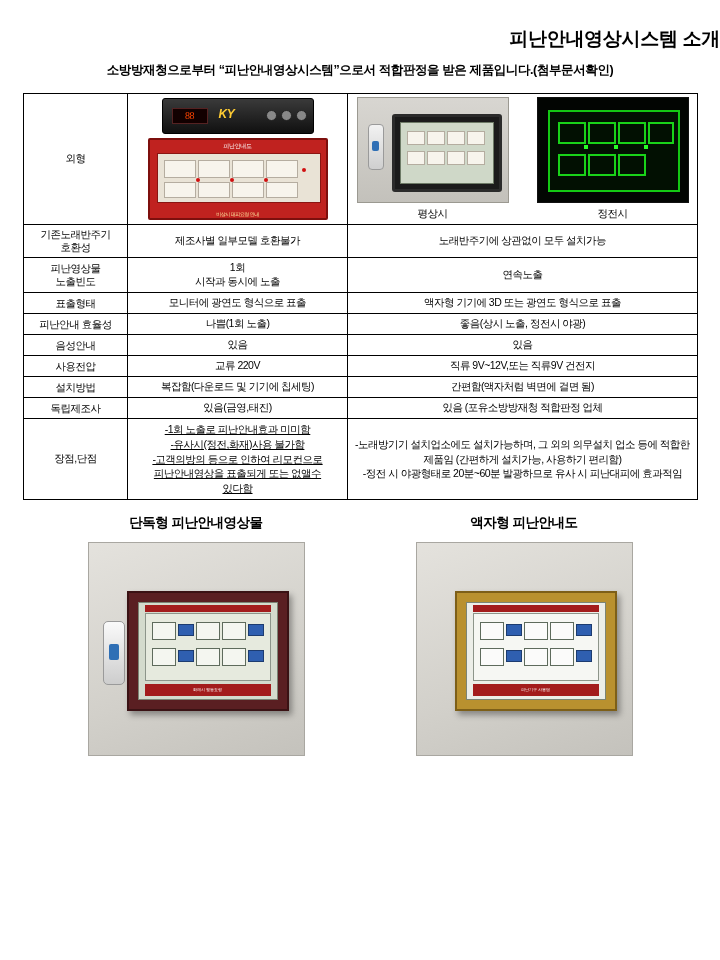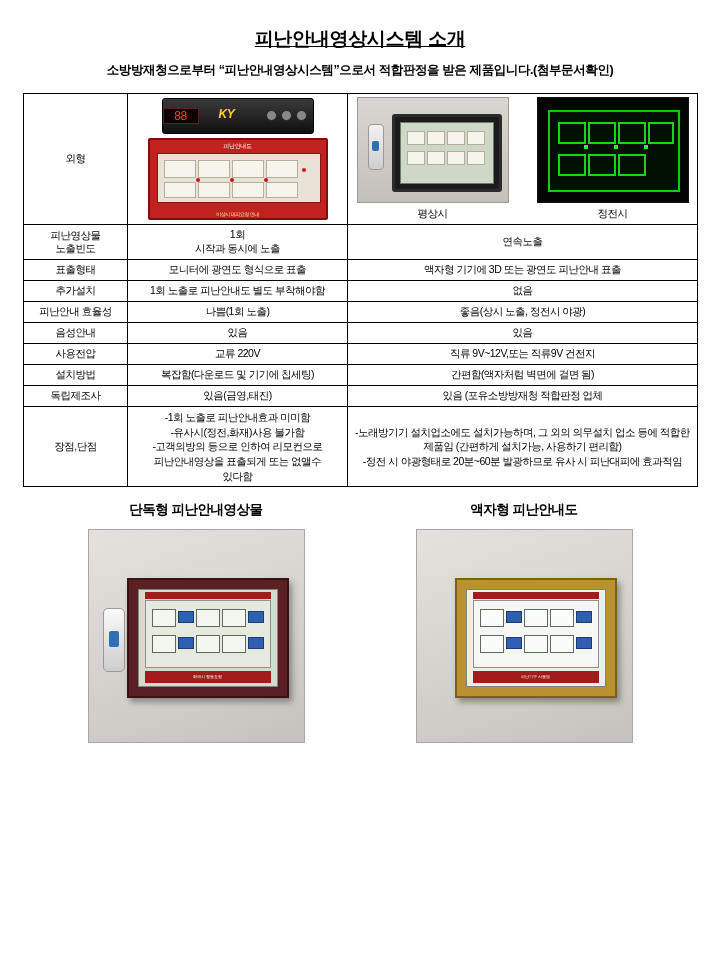--- a/index.html
+++ b/index.html
@@ -17,24 +17,23 @@
   }
   .page {
     width: 720px;
     height: 960px;
     position: relative;
     box-sizing: border-box;
     padding: 0;
   }
   
   .doc-title {
-    text-align: center;
+    text-align: right;
     font-size: 19px;
     font-weight: bold;
-    text-decoration: underline;
     margin: 26px 0 0 0;
     letter-spacing: -0.3px;
   }
   .doc-subtitle {
     text-align: center;
     font-size: 12.5px;
     font-weight: bold;
     margin: 10px 0 0 0;
     letter-spacing: -0.4px;
   }
@@ -93,29 +92,29 @@
     width: 150px;
     height: 34px;
     margin: 0 auto 4px auto;
     background: linear-gradient(#3a3a3a, #101010);
     border: 1px solid #000;
     border-radius: 3px;
     position: relative;
   }
   .karaoke-led {
     position: absolute;
-    left: 0; top: 9px;
+    left: 9px; top: 9px;
     width: 34px; height: 14px;
     background: #120000;
     border: 1px solid #552222;
     color: #ff4400;
-    font-size: 12px;
+    font-size: 10px;
     line-height: 14px;
     text-align: center;
-    font-family: Liberation Sans, sans-serif;
+    font-family: Liberation Serif, serif;
   }
   .karaoke-brand {
     position: absolute;
     left: 56px; top: 8px;
     color: #ffcc33;
     font-size: 12px;
     font-weight: bold;
     font-style: italic;
   }
   .karaoke-knobs {
@@ -428,40 +427,41 @@
                   <div class="g-dot" style="left:64px;top:33px;"></div>
                   <div class="g-dot" style="left:94px;top:33px;"></div>
                 </div>
               </div>
               <div class="photo-cap">정전시</div>
             </div>
           </div>
         </td>
       </tr>
 
+      <tr>
+        <td class="rowlabel" style="white-space:pre-line;">기존노래반주기
+호환성</td>
+        <td>제조사별 일부모델 호환불가</td>
+        <td>노래반주기에 상관없이 모두 설치가능</td>
+      </tr>
 
       <tr>
         <td class="rowlabel" style="white-space:pre-line;">피난영상물
 노출빈도</td>
         <td style="white-space:pre-line;">1회
 시작과 동시에 노출</td>
         <td>연속노출</td>
       </tr>
 
       <tr>
         <td class="rowlabel">표출형태</td>
         <td>모니터에 광연도 형식으로 표출</td>
-        <td>액자형 기기에 3D 또는 광연도 피난안내 표출</td>
-      </tr>
-
-      <tr>
-        <td class="rowlabel">추가설치</td>
-        <td>1회 노출로 피난안내도 별도 부착해야함</td>
-        <td>없음</td>
-      </tr>
+        <td>액자형 기기에 3D 또는 광연도 형식으로 표출</td>
+      </tr>
+
 
       <tr>
         <td class="rowlabel">피난안내 효율성</td>
         <td>나쁨(1회 노출)</td>
         <td>좋음(상시 노출, 정전시 야광)</td>
       </tr>
 
       <tr>
         <td class="rowlabel">음성안내</td>
         <td>있음</td>
@@ -482,21 +482,21 @@
 
       <tr>
         <td class="rowlabel">독립제조사</td>
         <td>있음(금영,태진)</td>
         <td>있음 (포유소방방재청 적합판정 업체</td>
       </tr>
 
 
       <tr>
         <td class="rowlabel">장점,단점</td>
-        <td class="left-note" style="white-space:pre-line;">-1회 노출로 피난안내효과 미미함
+        <td class="left-note" style="white-space:pre-line;text-decoration:underline;">-1회 노출로 피난안내효과 미미함
 -유사시(정전,화재)사용 불가함
 -고객의방의 등으로 인하여 리모컨으로
   피난안내영상을 표출되게 또는 없앨수
   있다함</td>
         <td class="left-note" style="white-space:pre-line;">-노래방기기 설치업소에도 설치가능하며, 그 외의 의무설치 업소 등에 적합한
   제품임 (간편하게 설치가능, 사용하기 편리함)
 -정전 시 야광형태로 20분~60분 발광하므로 유사 시 피난대피에 효과적임</td>
       </tr>
     </tbody>
   </table>

